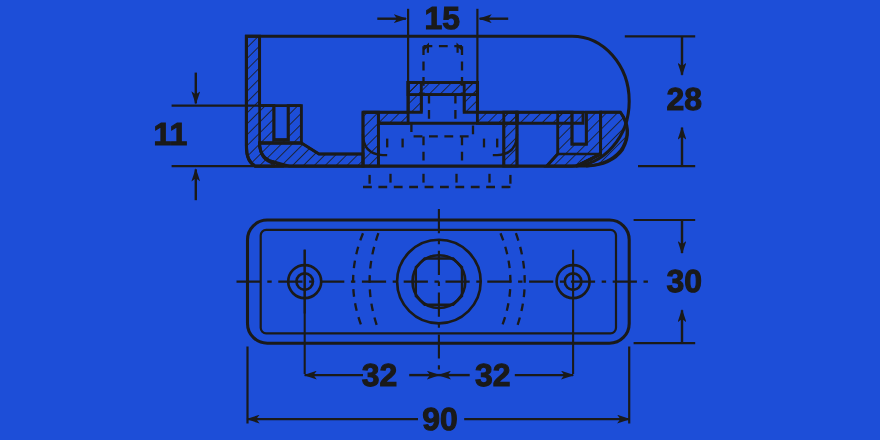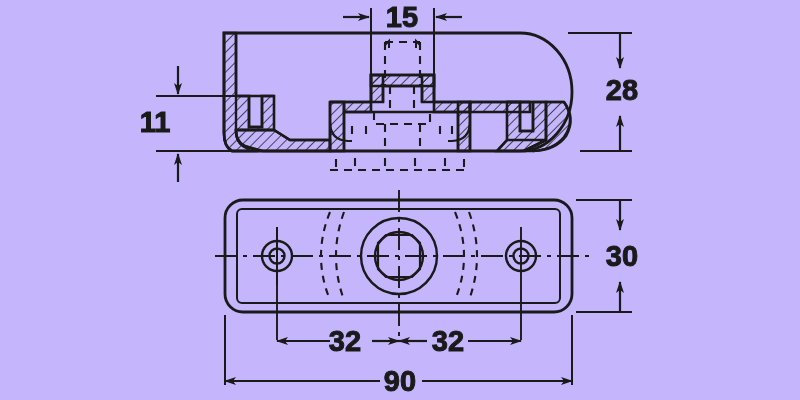--- a/index.html
+++ b/index.html
@@ -10,21 +10,21 @@
   body {
     width: 800px;
     height: 400px;
     font-family: "Liberation Sans", sans-serif;
     overflow: hidden;
   }
   #drawing-root {
     position: relative;
     width: 800px;
     height: 400px;
-    background: #c4b5fd;
+    background: #1d4ed8;
   }
   svg#technical-drawing {
     display: block;
     width: 800px;
     height: 400px;
   }
   .dim-text {
     font-family: "Liberation Sans", sans-serif;
     font-weight: bold;
     font-size: 29px;

